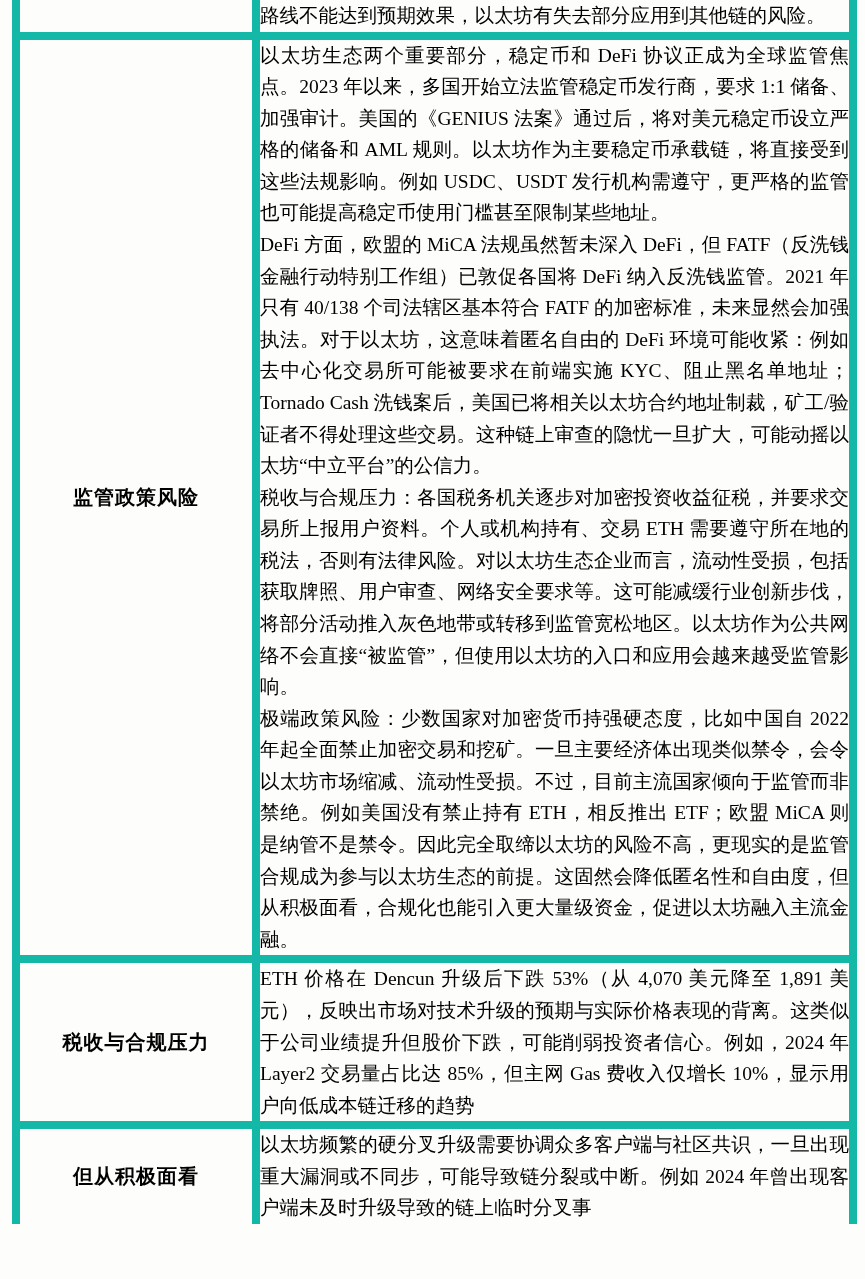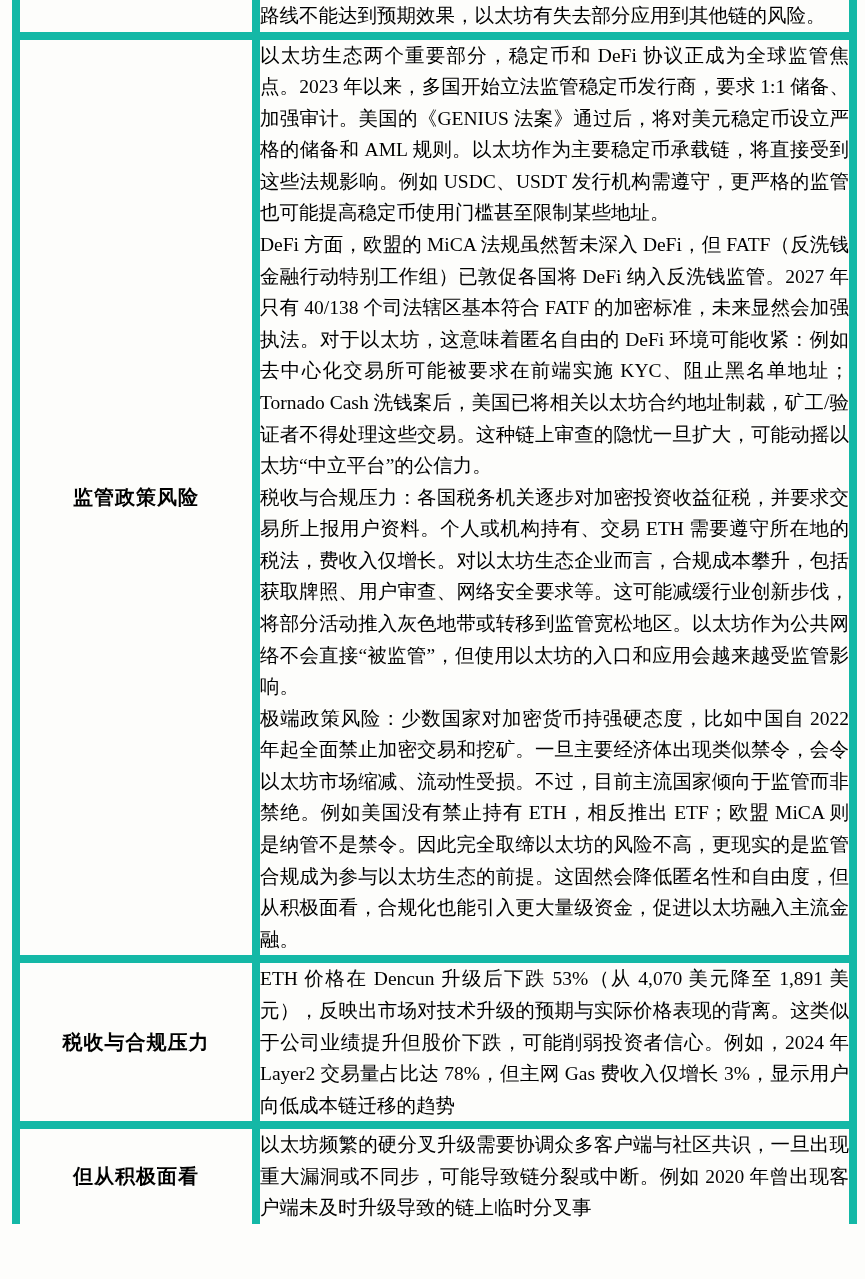--- a/index.html
+++ b/index.html
@@ -78,39 +78,39 @@
           <p class="para">路线不能达到预期效果，以太坊有失去部分应用到其他链的风险。</p>
         </td>
       </tr>
 
       <tr>
         <td class="label-cell">
           <span>监管政策风险</span>
         </td>
         <td class="body-cell">
           <p class="para">以太坊生态两个重要部分，稳定币和 DeFi 协议正成为全球监管焦点。2023 年以来，多国开始立法监管稳定币发行商，要求 1:1 储备、加强审计。美国的《GENIUS 法案》通过后，将对美元稳定币设立严格的储备和 AML 规则。以太坊作为主要稳定币承载链，将直接受到这些法规影响。例如 USDC、USDT 发行机构需遵守，更严格的监管也可能提高稳定币使用门槛甚至限制某些地址。</p>
-          <p class="para">DeFi 方面，欧盟的 MiCA 法规虽然暂未深入 DeFi，但 FATF（反洗钱金融行动特别工作组）已敦促各国将 DeFi 纳入反洗钱监管。2027 年只有 40/138 个司法辖区基本符合 FATF 的加密标准，未来显然会加强执法。对于以太坊，这意味着匿名自由的 DeFi 环境可能收紧：例如去中心化交易所可能被要求在前端实施 KYC、阻止黑名单地址；Tornado Cash 洗钱案后，美国已将相关以太坊合约地址制裁，矿工/验证者不得处理这些交易。这种链上审查的隐忧一旦扩大，可能动摇以太坊“中立平台”的公信力。</p>
-          <p class="para">税收与合规压力：各国税务机关逐步对加密投资收益征税，并要求交易所上报用户资料。个人或机构持有、交易 ETH 需要遵守所在地的税法，费收入仅增长。对以太坊生态企业而言，合规成本攀升，包括获取牌照、用户审查、网络安全要求等。这可能减缓行业创新步伐，将部分活动推入灰色地带或转移到监管宽松地区。以太坊作为公共网络不会直接“被监管”，但使用以太坊的入口和应用会越来越受监管影响。</p>
+          <p class="para">DeFi 方面，欧盟的 MiCA 法规虽然暂未深入 DeFi，但 FATF（反洗钱金融行动特别工作组）已敦促各国将 DeFi 纳入反洗钱监管。2021 年只有 40/138 个司法辖区基本符合 FATF 的加密标准，未来显然会加强执法。对于以太坊，这意味着匿名自由的 DeFi 环境可能收紧：例如去中心化交易所可能被要求在前端实施 KYC、阻止黑名单地址；Tornado Cash 洗钱案后，美国已将相关以太坊合约地址制裁，矿工/验证者不得处理这些交易。这种链上审查的隐忧一旦扩大，可能动摇以太坊“中立平台”的公信力。</p>
+          <p class="para">税收与合规压力：各国税务机关逐步对加密投资收益征税，并要求交易所上报用户资料。个人或机构持有、交易 ETH 需要遵守所在地的税法，否则有法律风险。对以太坊生态企业而言，流动性受损，包括获取牌照、用户审查、网络安全要求等。这可能减缓行业创新步伐，将部分活动推入灰色地带或转移到监管宽松地区。以太坊作为公共网络不会直接“被监管”，但使用以太坊的入口和应用会越来越受监管影响。</p>
           <p class="para">极端政策风险：少数国家对加密货币持强硬态度，比如中国自 2022 年起全面禁止加密交易和挖矿。一旦主要经济体出现类似禁令，会令以太坊市场缩减、流动性受损。不过，目前主流国家倾向于监管而非禁绝。例如美国没有禁止持有 ETH，相反推出 ETF；欧盟 MiCA 则是纳管不是禁令。因此完全取缔以太坊的风险不高，更现实的是监管合规成为参与以太坊生态的前提。这固然会降低匿名性和自由度，但从积极面看，合规化也能引入更大量级资金，促进以太坊融入主流金融。</p>
         </td>
       </tr>
 
       <tr>
         <td class="label-cell">
           <span>税收与合规压力</span>
         </td>
         <td class="body-cell">
-          <p class="para">ETH 价格在 Dencun 升级后下跌 53%（从 4,070 美元降至 1,891 美元），反映出市场对技术升级的预期与实际价格表现的背离。这类似于公司业绩提升但股价下跌，可能削弱投资者信心。例如，2024 年 Layer2 交易量占比达 78%，但主网 Gas 费收入仅增长 3%，显示用户向低成本链迁移的趋势</p>
+          <p class="para">ETH 价格在 Dencun 升级后下跌 53%（从 4,070 美元降至 1,891 美元），反映出市场对技术升级的预期与实际价格表现的背离。这类似于公司业绩提升但股价下跌，可能削弱投资者信心。例如，2024 年 Layer2 交易量占比达 85%，但主网 Gas 费收入仅增长 10%，显示用户向低成本链迁移的趋势</p>
         </td>
       </tr>
 
       <tr class="bottom-partial">
         <td class="label-cell">
           <span>但从积极面看</span>
         </td>
         <td class="body-cell">
-          <p class="para">以太坊频繁的硬分叉升级需要协调众多客户端与社区共识，一旦出现重大漏洞或不同步，可能导致链分裂或中断。例如 2020 年曾出现客户端未及时升级导致的链上临时分叉事</p>
+          <p class="para">以太坊频繁的硬分叉升级需要协调众多客户端与社区共识，一旦出现重大漏洞或不同步，可能导致链分裂或中断。例如 2024 年曾出现客户端未及时升级导致的链上临时分叉事</p>
         </td>
       </tr>
 
     </tbody>
   </table>
 </div>
 
 </body></html>

